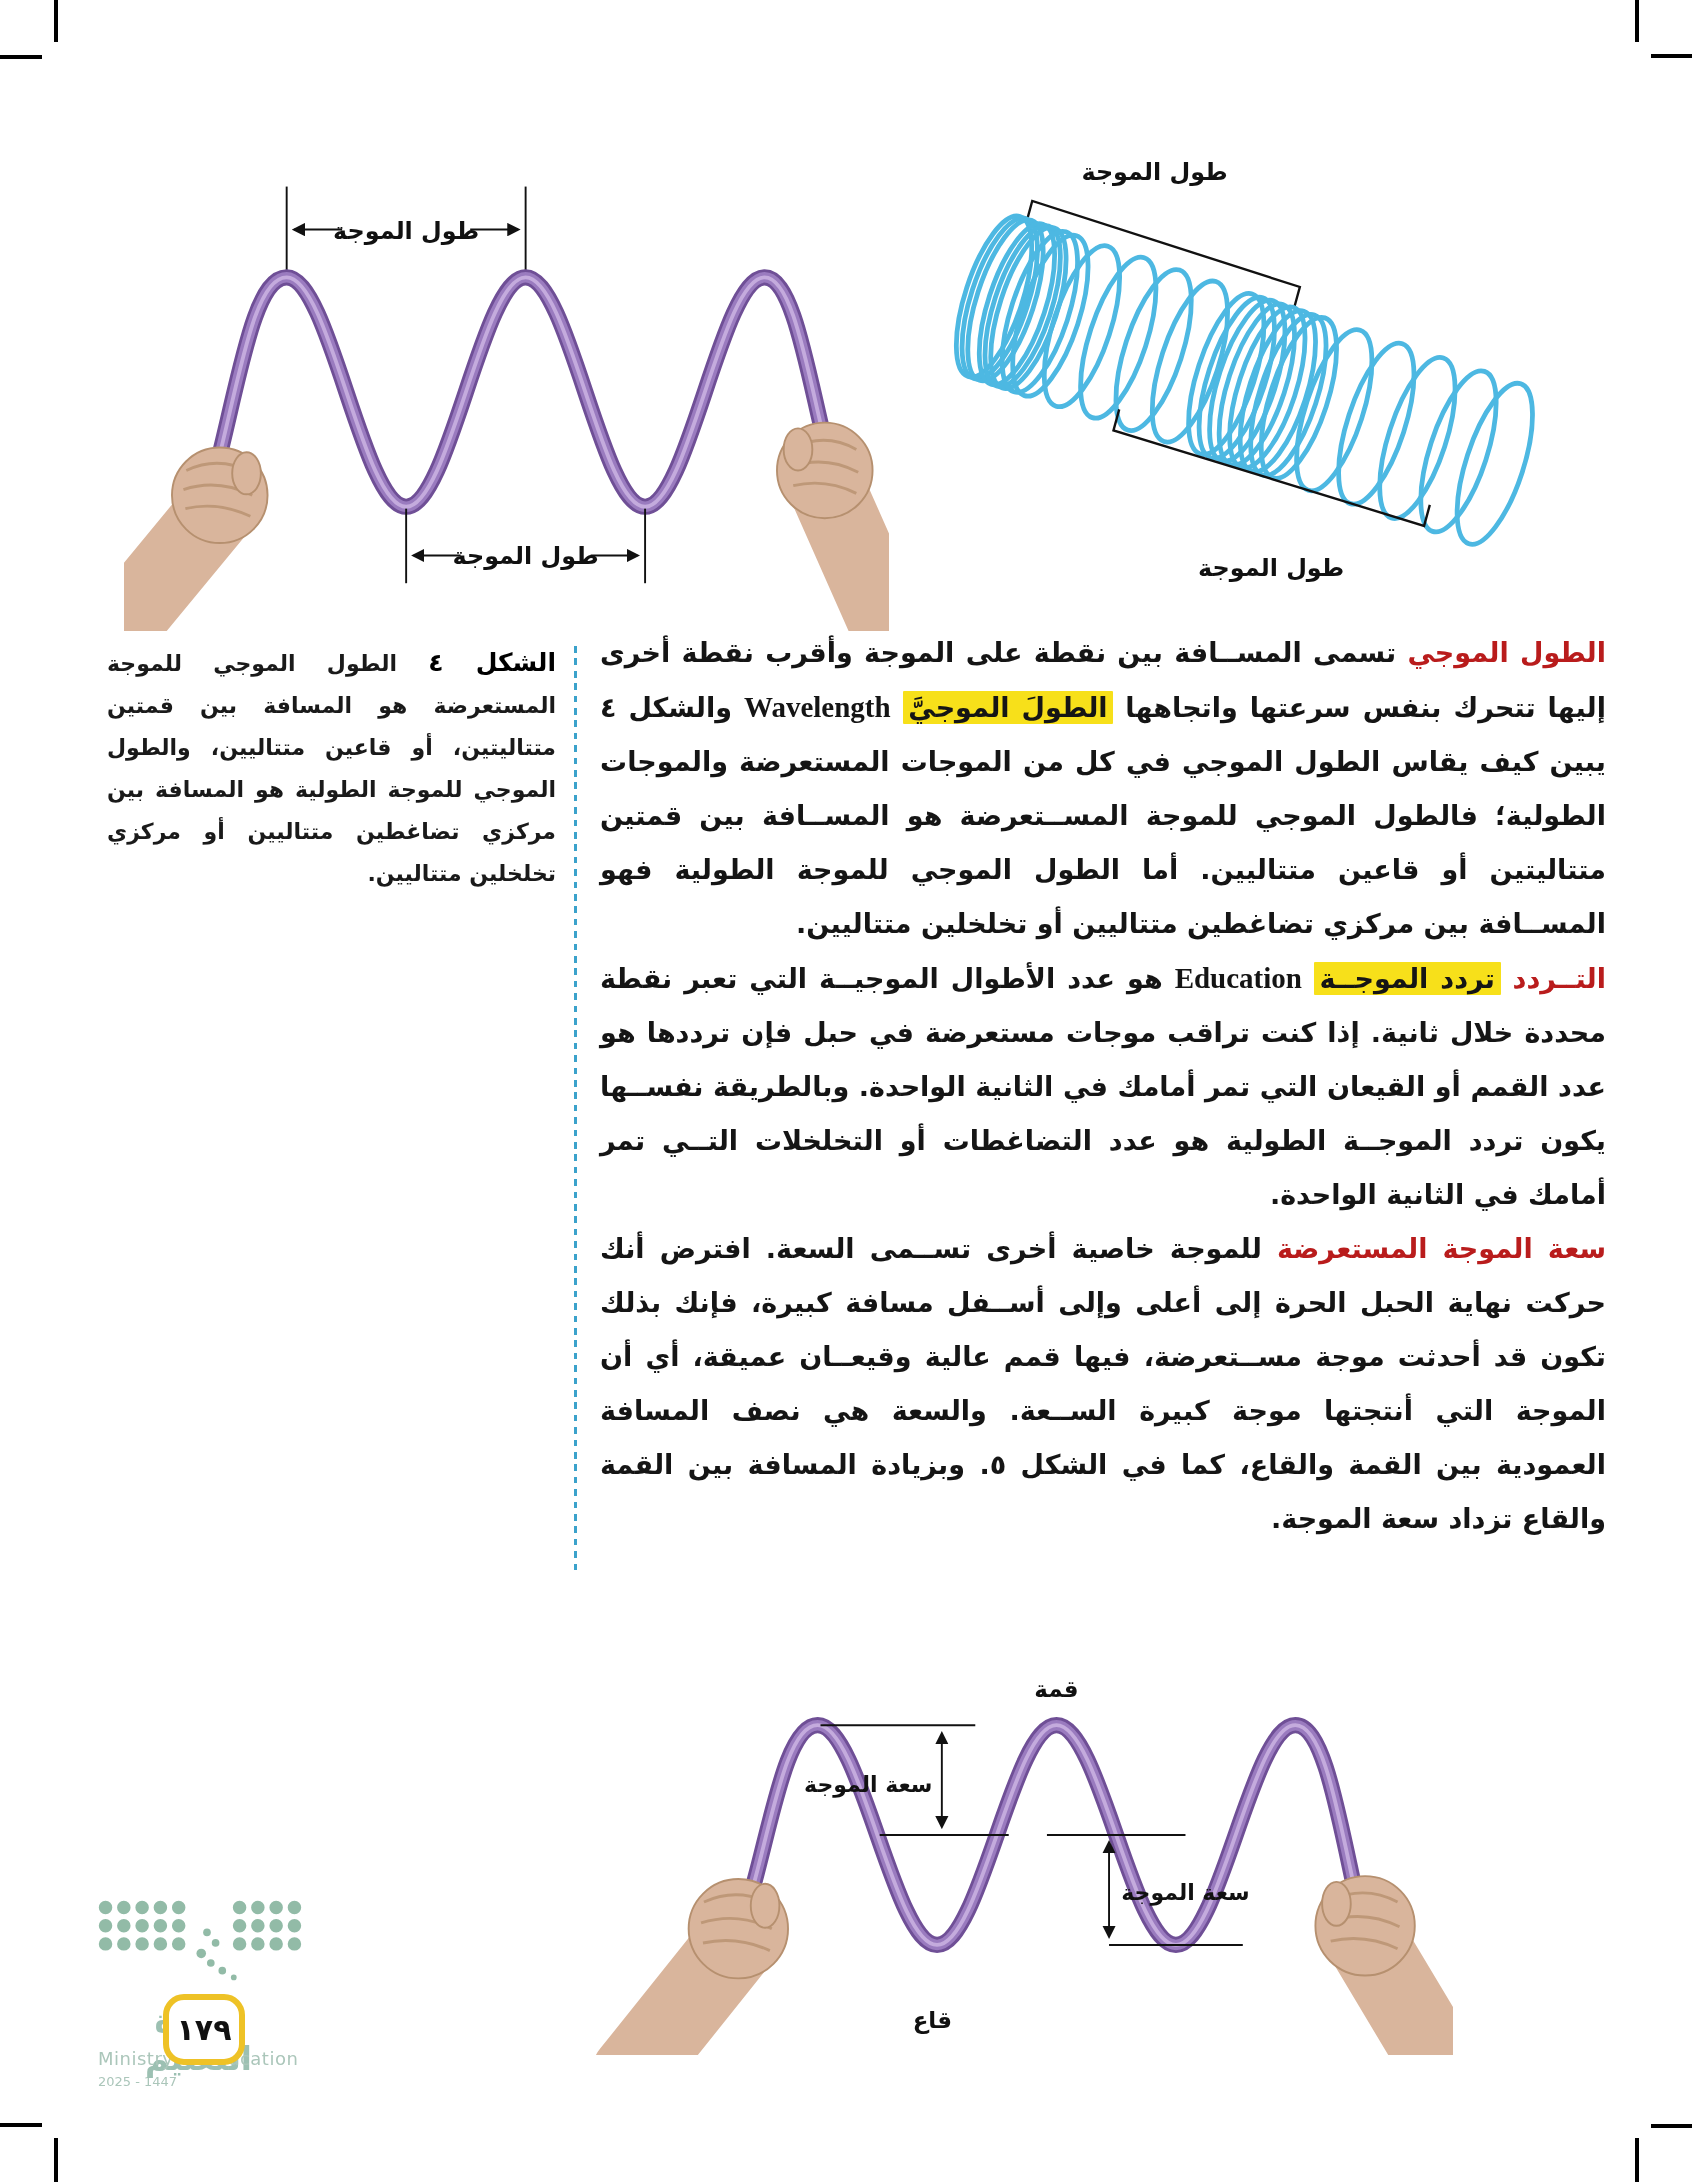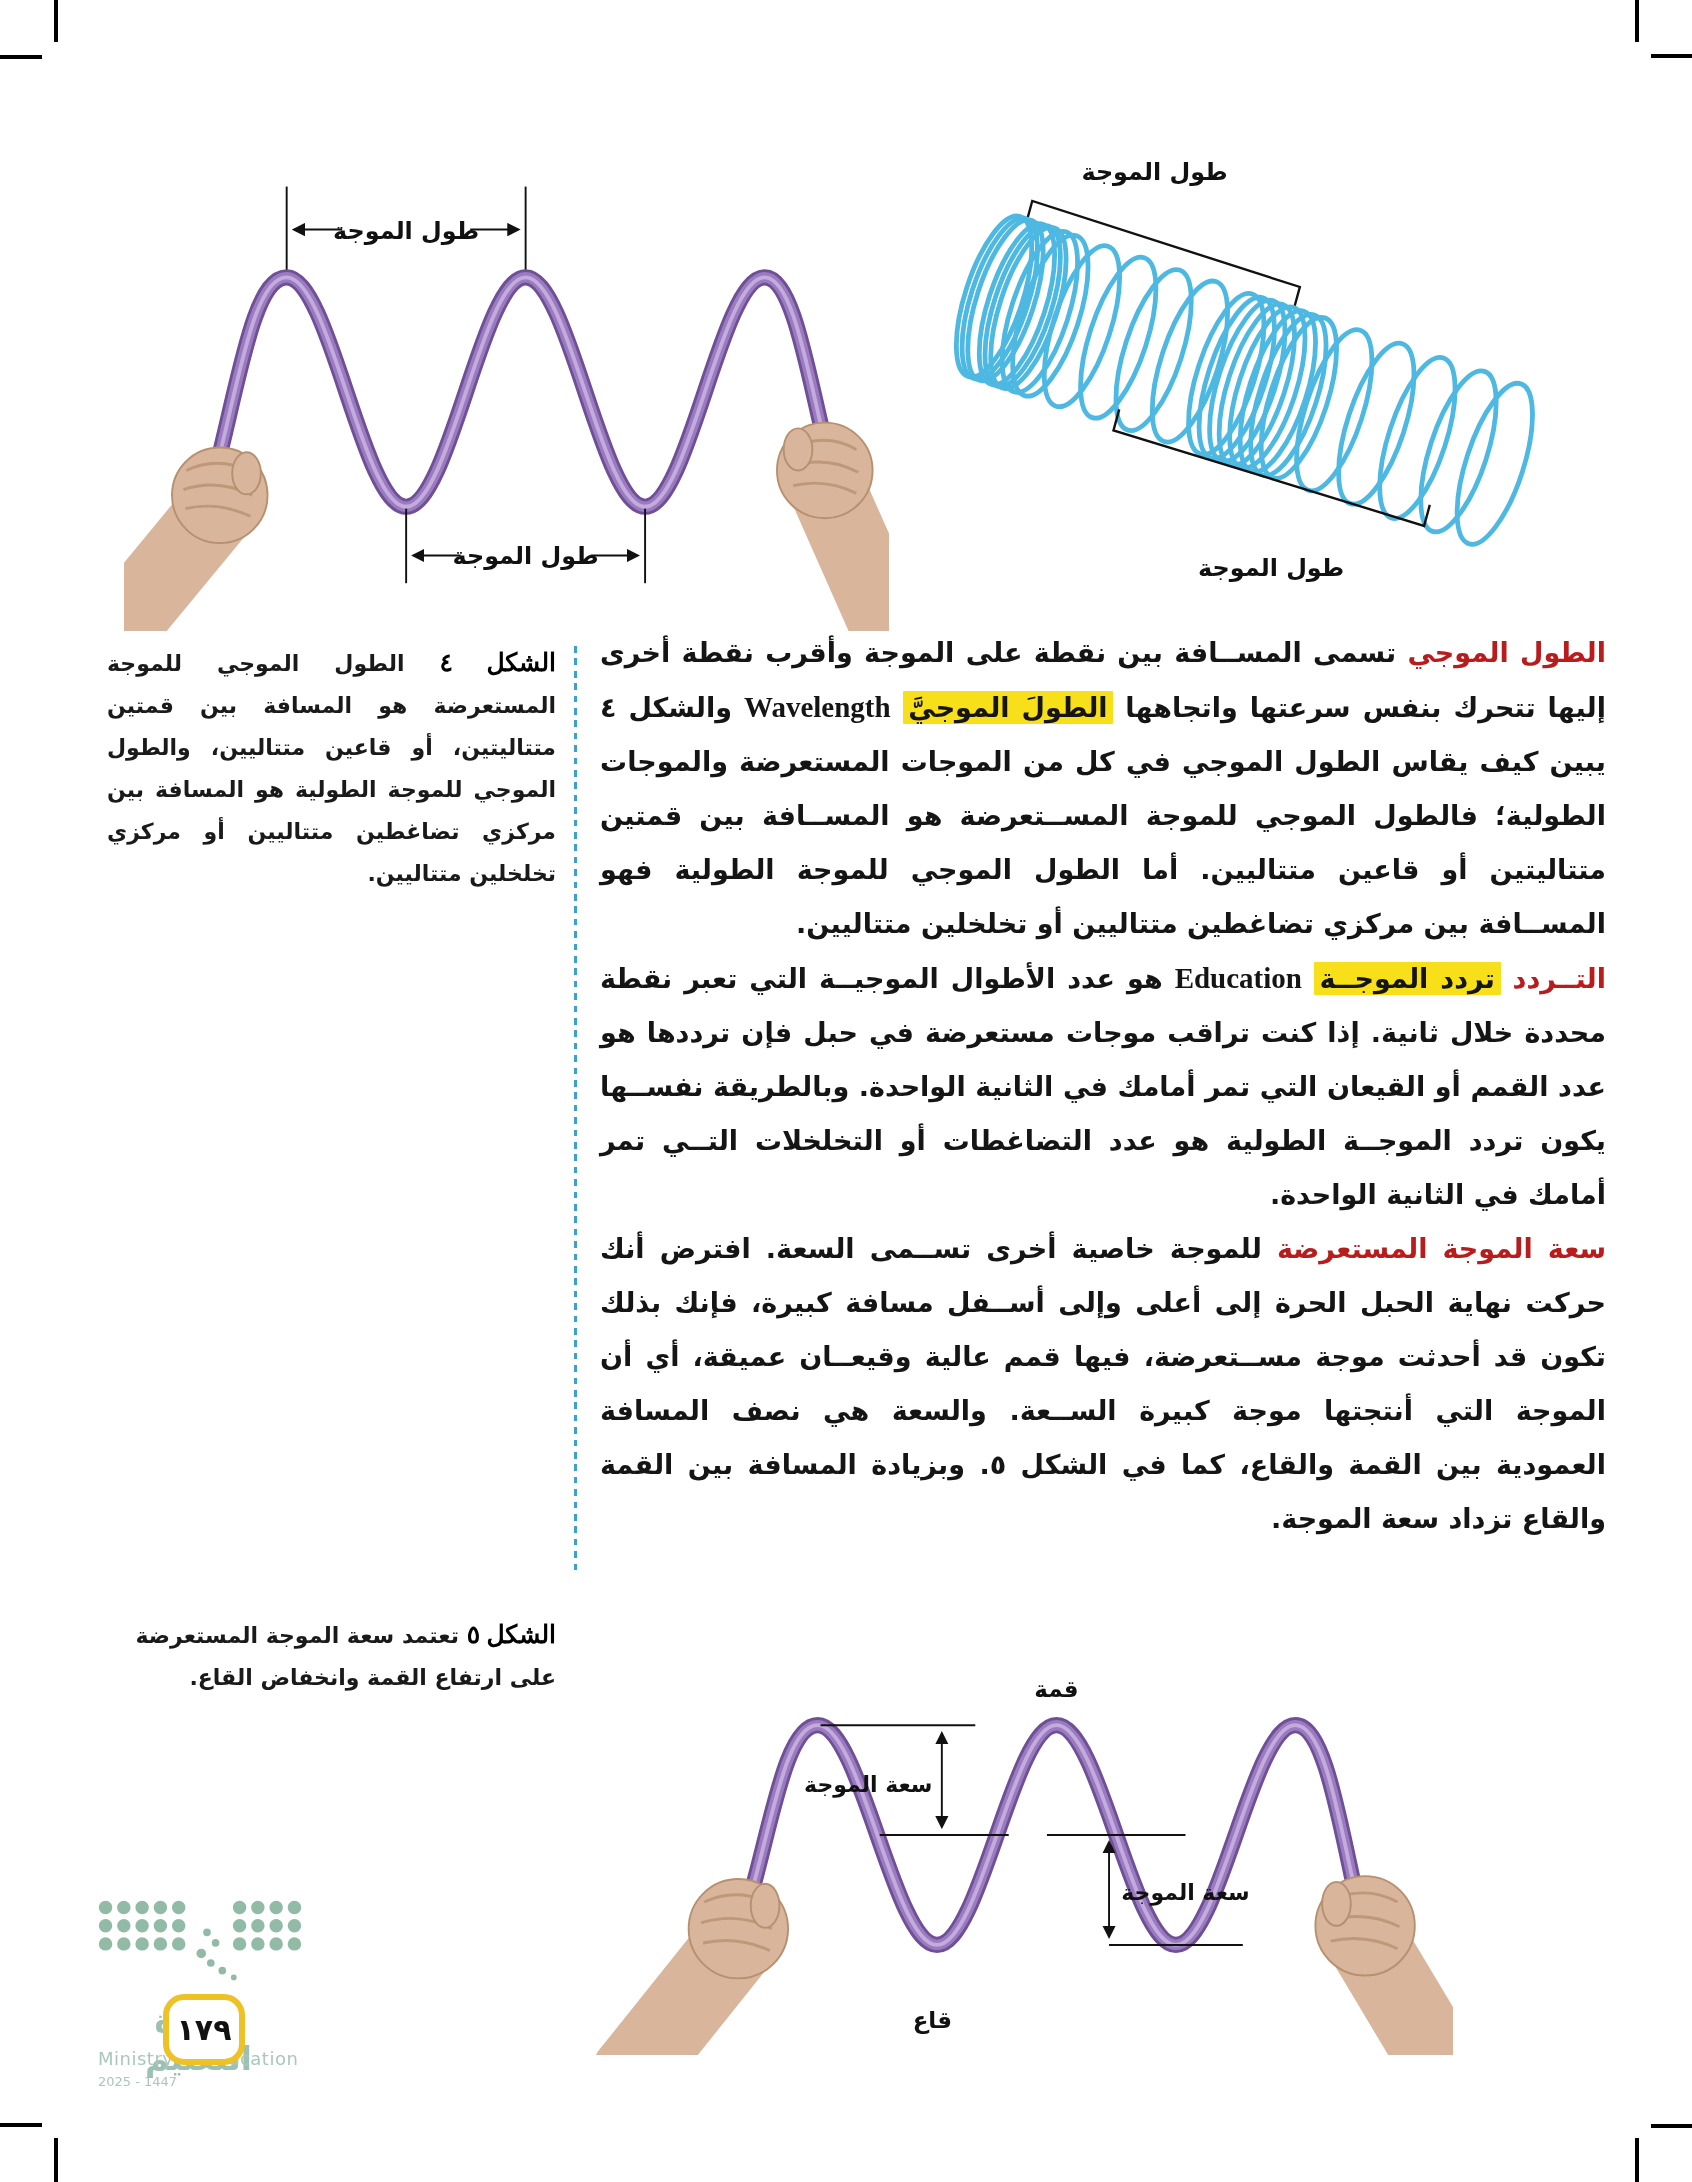--- a/index.html
+++ b/index.html
@@ -20,21 +20,21 @@
        background-image:repeating-linear-gradient(#3ba2cb 0 6.7px,transparent 6.7px 12.4px);}
 
   
   .cap{position:absolute;direction:rtl;font-weight:bold;color:#1a1a1a;
        font-size:22px;line-height:42px;}
   .cap p{margin:0;}
   #cap4{top:642px;left:107px;width:449px;}
   #cap4 p{text-align:justify;}
   #cap5{top:1614px;left:124px;width:432px;}
   #cap5 p{text-align:right;}
-  .lbl{font-size:25px;color:#000;font-family:Liberation Serif, serif;}
+  .lbl{font-size:25px;color:#000;}
 
   .figure{position:absolute;}
   svg text{font-family:"DejaVu Sans",sans-serif;font-weight:bold;fill:#111;}
 
   
   .wordmark{position:absolute;left:99px;top:2002px;width:199px;direction:rtl;text-align:center;
             font-size:32.5px;font-weight:bold;color:#9cc0b2;z-index:1;}
   .badge{position:absolute;left:163px;top:1994px;width:82px;height:71px;background:#fff;
          border:6.7px solid #eec226;border-radius:21px;display:flex;align-items:center;
          justify-content:center;font-size:30px;font-weight:bold;color:#111;z-index:3;box-sizing:border-box;}
@@ -159,23 +159,20 @@
       <mark>تردد الموجــة</mark>
       <span class="en">Education</span>
       <span>هو عدد الأطوال الموجيــة التي تعبر نقطة محددة خلال ثانية. إذا كنت تراقب موجات مستعرضة في حبل فإن ترددها هو عدد القمم أو القيعان التي تمر أمامك في الثانية الواحدة. وبالطريقة نفســها يكون تردد الموجــة الطولية هو عدد التضاغطات أو التخلخلات التــي تمر أمامك في الثانية الواحدة.</span>
     </p>
     <p>
       <span class="hd">سعة الموجة المستعرضة</span>
       <span>للموجة خاصية أخرى تســمى السعة. افترض أنك حركت نهاية الحبل الحرة إلى أعلى وإلى أســفل مسافة كبيرة، فإنك بذلك تكون قد أحدثت موجة مســتعرضة، فيها قمم عالية وقيعــان عميقة، أي أن الموجة التي أنتجتها موجة كبيرة الســعة. والسعة هي نصف المسافة العمودية بين القمة والقاع، كما في الشكل ٥. وبزيادة المسافة بين القمة والقاع تزداد سعة الموجة.</span>
     </p>
   </div>
 
-  <div class="cap" id="cap5">
-    <p><span class="lbl">الشكل ٥</span> <span>تعتمد سعة الموجة المستعرضة على ارتفاع القمة وانخفاض القاع.</span></p>
-  </div>
 
   <svg class="figure" style="left:574px;top:1596px;" width="879" height="459" viewBox="0 0 920 480">
     <defs>
       <marker id="ah2" viewBox="0 0 10 10" refX="8" refY="5" markerWidth="7" markerHeight="7" orient="auto-start-reverse">
         <path d="M0,0 L10,5 L0,10 z" fill="#111"></path>
       </marker>
     </defs>
     <text x="505" y="105" font-size="24" text-anchor="middle">قمة</text>
 
     <g fill="none" stroke-linecap="round">

